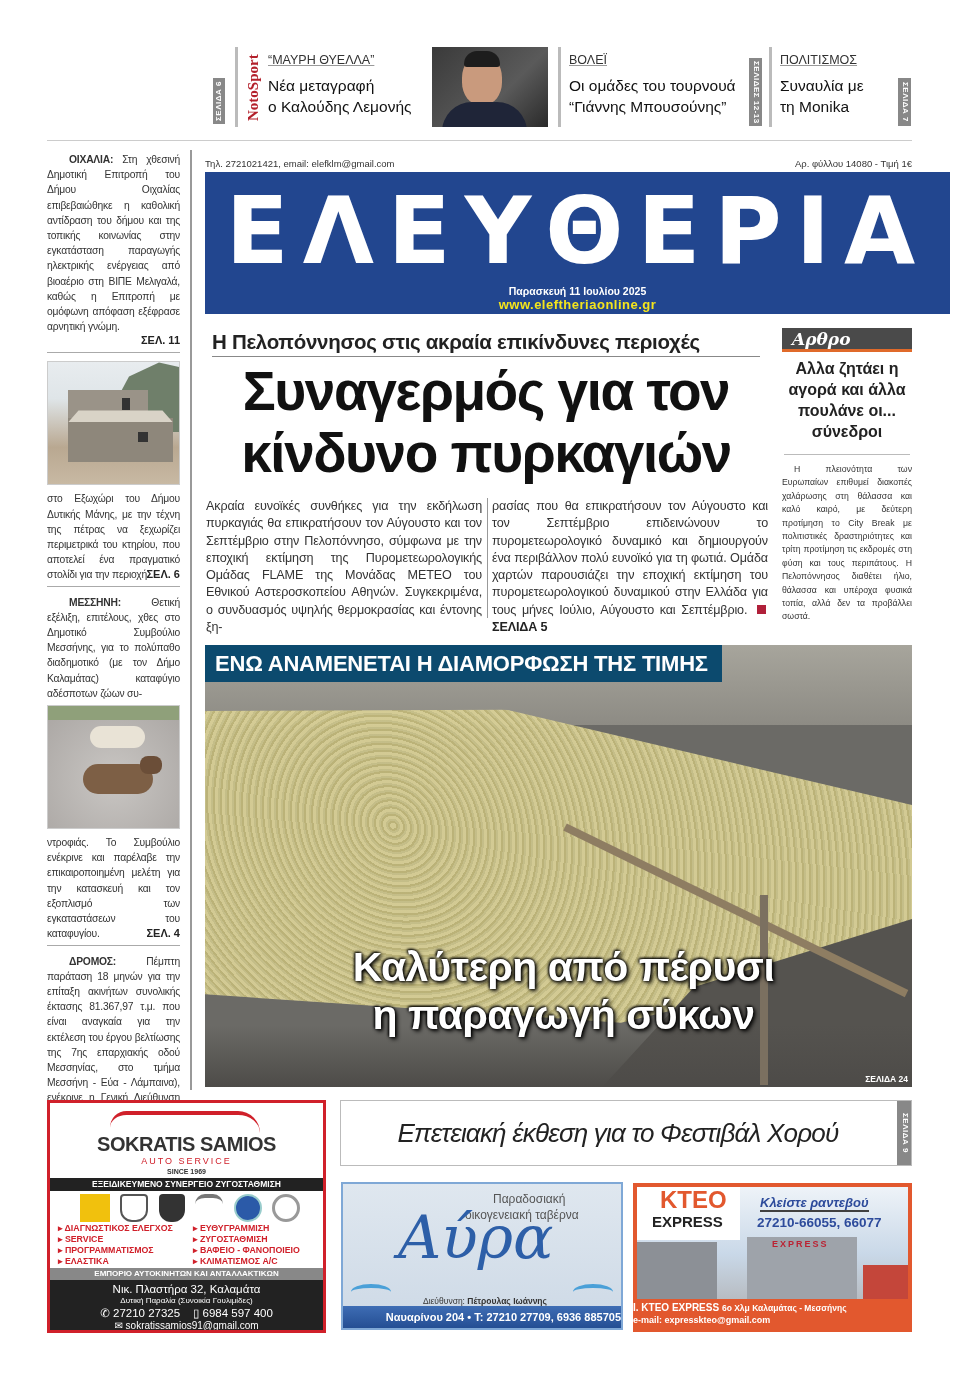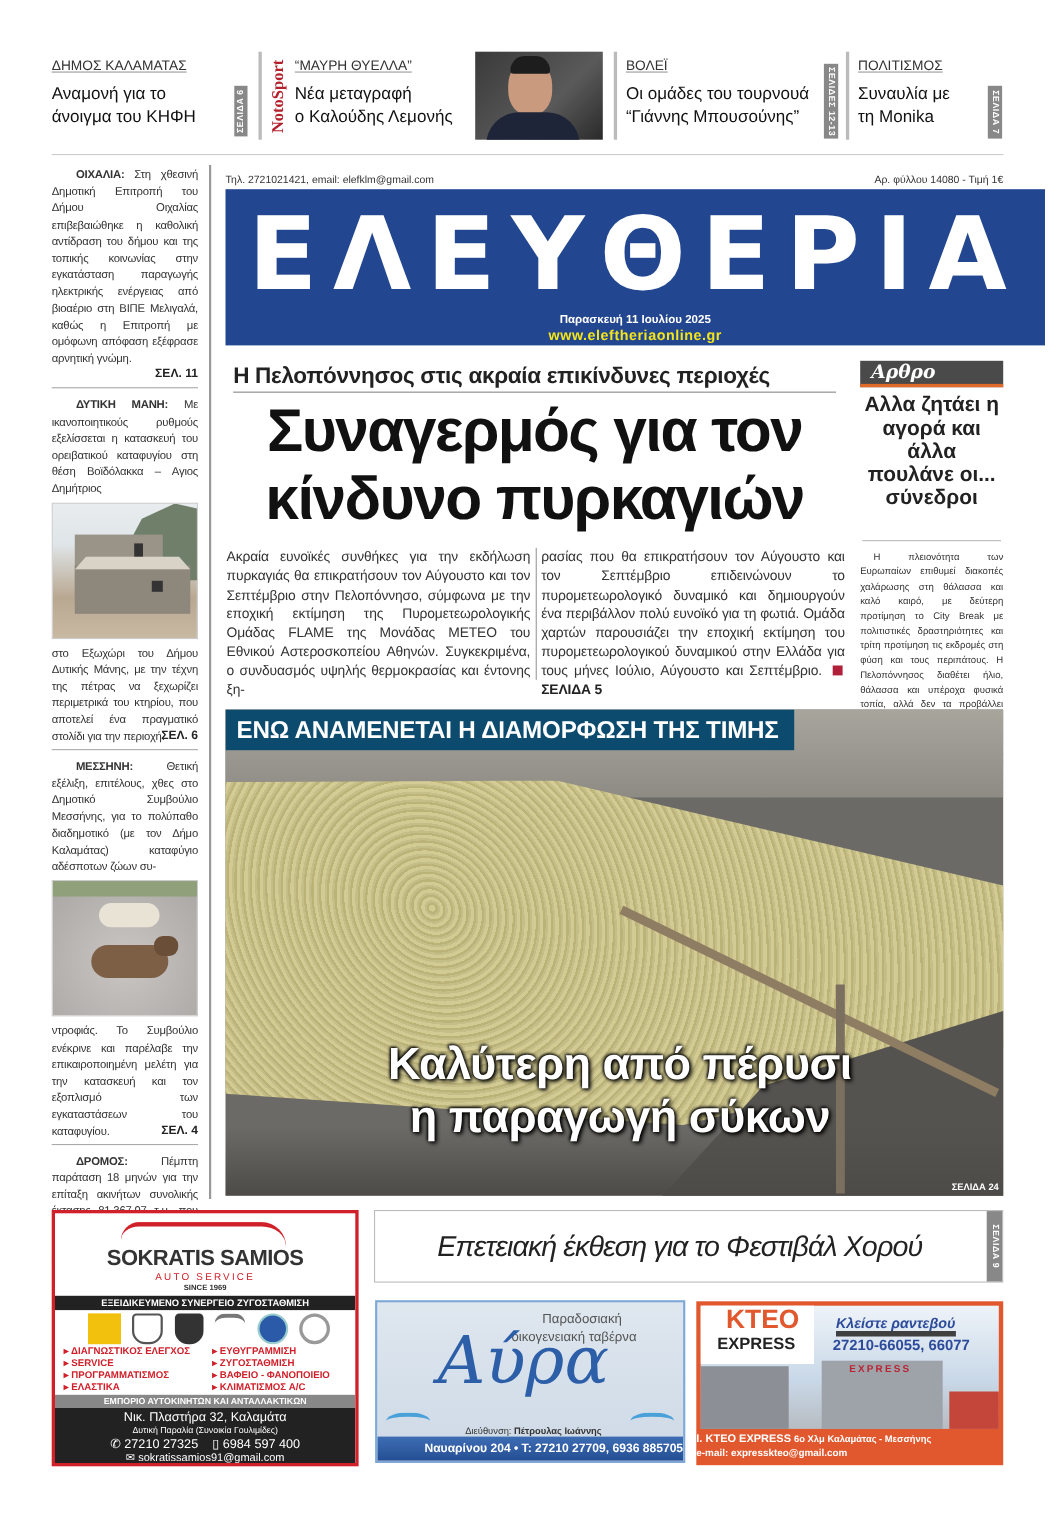--- a/index.html
+++ b/index.html
@@ -13,24 +13,20 @@
 .side b.k{font-weight:bold;color:#333}
 .side .sel{font-weight:bold;text-align:right;font-size:11px;color:#222}
 .side hr{border:none;border-top:1px solid #aaa;margin:6px 0 8px}
 .ind{text-indent:22px}
 .col{font-size:12.6px;line-height:17.3px;text-align:justify;color:#333;letter-spacing:-.15px}
 </style>
 </head>
 <body>
 
 <div class="abs" style="left:0;top:0;width:960px;height:142px">
-  <div class="abs" style="left:47px;top:53px;width:160px">
-    <div class="teaser-kicker">ΔΗΜΟΣ ΚΑΛΑΜΑΤΑΣ</div>
-    <div class="teaser-title"><span>Αναμονή για το</span><br><span>άνοιγμα του ΚΗΦΗ</span></div>
-  </div>
   <div class="vtab" style="left:213px;top:78px;height:46px;width:12px;transform:rotate(180deg)">ΣΕΛΙΔΑ 6</div>
   <div class="vdiv" style="left:235px;top:47px;height:80px"></div>
   <div class="abs" style="left:245px;top:48px;height:80px;width:16px;writing-mode:vertical-rl;transform:rotate(180deg);font-family:'Liberation Serif',serif;font-weight:bold;font-size:15px;color:#b3202b;line-height:16px;text-align:center">NotoSport</div>
   <div class="abs" style="left:268px;top:53px;width:165px">
     <div class="teaser-kicker">“ΜΑΥΡΗ ΘΥΕΛΛΑ”</div>
     <div class="teaser-title"><span>Νέα μεταγραφή</span><br><span>ο Καλούδης Λεμονής</span></div>
   </div>
   <div class="abs" style="left:432px;top:47px;width:116px;height:80px;background:linear-gradient(135deg,#3a3a3a,#5a5a5a 60%,#2a2a2a);overflow:hidden">
     <div style="position:absolute;left:30px;top:8px;width:40px;height:50px;border-radius:45%;background:#c99a7d"></div>
     <div style="position:absolute;left:32px;top:4px;width:36px;height:16px;border-radius:18px 18px 4px 4px;background:#1d1d1d"></div>
@@ -48,21 +44,20 @@
     <div class="teaser-title"><span>Συναυλία με</span><br><span>τη Monika</span></div>
   </div>
   <div class="vtab" style="left:898px;top:78px;height:48px;width:13px">ΣΕΛΙΔΑ 7</div>
   <div class="abs" style="left:47px;top:140px;width:865px;border-top:1px solid #ccc"></div>
 </div>
 
 <div class="abs side" style="left:47px;top:152px;width:133px">
   <p class="ind"><b class="k">ΟΙΧΑΛΙΑ:</b> <span>Στη χθεσινή Δημοτική Επιτροπή του Δήμου Οιχαλίας επιβεβαιώθηκε η καθολική αντίδραση του δήμου και της τοπικής κοινωνίας στην εγκατάσταση παραγωγής ηλεκτρικής ενέργειας από βιοαέριο στη ΒΙΠΕ Μελιγαλά, καθώς η Επιτροπή με ομόφωνη απόφαση εξέφρασε αρνητική γνώμη.</span></p>
   <div class="sel">ΣΕΛ. 11</div>
   <hr>
-  <p class="ind"><b class="k">ΔΥΤΙΚΗ ΜΑΝΗ:</b> <span>Με ικανοποιητικούς ρυθμούς εξελίσσεται η κατασκευή του ορειβατικού καταφυγίου στη θέση Βοϊδόλακκα – Αγιος Δημήτριος</span></p>
   <div style="width:133px;height:124px;margin:4px 0 6px;border:1px solid #ccc;position:relative;overflow:hidden;background:linear-gradient(#e8ecef 0,#dfe5e8 30%,#b9a891 70%,#c8b9a3 100%)">
     <div style="position:absolute;right:-10px;top:0;width:100px;height:70px;background:#6f7f6a;clip-path:polygon(10% 100%,40% 20%,70% 0,100% 10%,100% 100%)"></div>
     <div style="position:absolute;left:20px;top:28px;width:80px;height:64px;background:#9a9388"></div>
     <div style="position:absolute;left:20px;top:56px;width:105px;height:44px;background:#8e877b"></div>
     <div style="position:absolute;left:20px;top:48px;width:105px;height:12px;background:#d9d3c7;clip-path:polygon(10% 0,90% 0,100% 100%,0 100%)"></div>
     <div style="position:absolute;left:90px;top:70px;width:10px;height:10px;background:#333"></div>
     <div style="position:absolute;left:74px;top:36px;width:8px;height:12px;background:#333"></div>
   </div>
   <p>στο Εξωχώρι του Δήμου Δυτικής Μάνης, με την τέχνη της πέτρας να ξεχωρίζει περιμετρικά του κτηρίου, που αποτελεί ένα πραγματικό στολίδι για την περιοχή.</p>
   <div class="sel" style="margin-top:-15px">ΣΕΛ. 6</div>
@@ -98,21 +93,21 @@
 <div class="abs" style="left:487px;top:498px;height:120px;border-left:1px solid #999"></div>
 <div class="abs col" style="left:492px;top:498px;width:276px">
   <span>ρασίας που θα επικρατήσουν τον Αύγουστο και τον Σεπτέμβριο επιδεινώνουν το πυρομετεωρολογικό δυναμικό και δημιουργούν ένα περιβάλλον πολύ ευνοϊκό για τη φωτιά. Ομάδα χαρτών παρουσιάζει την εποχική εκτίμηση του πυρομετεωρολογικού δυναμικού στην Ελλάδα για τους μήνες Ιούλιο, Αύγουστο και Σεπτέμβριο.</span>
   <span style="display:inline-block;width:9px;height:9px;background:#b0203a;margin:0 2px 0 4px"></span><b style="color:#222">ΣΕΛΙΔΑ 5</b>
 </div>
 
 <div class="abs" style="left:782px;top:328px;width:130px;height:272px">
   <div style="background:#4a4a4a;height:24px;border-bottom:3px solid #e06a2a;padding-left:10px">
     <span style="color:#fff;font-family:'DejaVu Serif',serif;font-style:italic;font-weight:bold;font-size:17px;line-height:22px">Αρθρο</span>
   </div>
-  <div style="font-weight:bold;font-size:19px;line-height:21px;text-align:center;color:#222;margin:6px 2px 0;padding-bottom:28px;border-bottom:1px solid #bbb">Αλλα ζητάει η αγορά και άλλα πουλάνε οι... σύνεδροι</div>
+  <div style="font-weight:bold;font-size:16px;line-height:21px;text-align:center;color:#222;margin:6px 2px 0;padding-bottom:12px;border-bottom:1px solid #bbb">Αλλα ζητάει η αγορά και άλλα πουλάνε οι... σύνεδροι</div>
   <p style="font-size:8.7px;line-height:13.4px;text-align:justify;color:#333;text-indent:12px;margin-top:8px">Η πλειονότητα των Ευρωπαίων επιθυμεί διακοπές χαλάρωσης στη θάλασσα και καλό καιρό, με δεύτερη προτίμηση το City Break με πολιτιστικές δραστηριότητες και τρίτη προτίμηση τις εκδρομές στη φύση και τους περιπάτους. Η Πελοπόννησος διαθέτει ήλιο, θάλασσα και υπέροχα φυσικά τοπία, αλλά δεν τα προβάλλει σωστά.</p>
   <div style="text-align:right;font-size:9px;font-weight:bold;font-style:italic;margin-top:24px;border-top:1px solid #999;padding-top:3px">ΣΕΛΙΔΑ 2</div>
 </div>
 
 <div class="abs" style="left:205px;top:645px;width:707px;height:442px;overflow:hidden;background:#6b6a66">
   <div style="position:absolute;left:0;top:0;width:707px;height:80px;background:linear-gradient(#a7a59c,#8d8b84)"></div>
   <div style="position:absolute;left:-40px;top:70px;width:760px;height:330px;background:repeating-radial-gradient(circle at 30% 40%,#d8cf96 0 3px,#bfb679 3px 5px,#c9c28a 5px 7px);transform:skewY(8deg);opacity:.95;clip-path:polygon(0 15%,45% 0,100% 12%,100% 55%,60% 90%,0 100%)"></div>
   <div style="position:absolute;left:390px;top:270px;width:330px;height:180px;background:#55534f;clip-path:polygon(30% 40%,100% 0,100% 100%,0 100%)"></div>
   <div style="position:absolute;left:0;top:380px;width:707px;height:62px;background:linear-gradient(transparent,#4d4b48)"></div>
   <div style="position:absolute;left:360px;top:178px;width:380px;height:8px;background:#8e7d62;transform:rotate(26deg);transform-origin:left"></div>
@@ -178,19 +173,19 @@
   <div style="position:absolute;left:4px;top:4px;width:271px;height:112px;background:linear-gradient(#eef3f8,#c9d8e8 60%,#b7bcc2)">
     <div style="position:absolute;left:0;top:55px;width:80px;height:57px;background:#8c9096"></div>
     <div style="position:absolute;left:110px;top:50px;width:110px;height:62px;background:#9ea3aa"></div>
     <div style="position:absolute;left:226px;top:78px;width:45px;height:34px;background:#c4463a"></div>
     <div style="position:absolute;left:135px;top:52px;font-size:9px;color:#b23;font-weight:bold;letter-spacing:2px">EXPRESS</div>
   </div>
   <div style="position:absolute;left:4px;top:4px;width:103px;height:53px;background:#fff;padding-left:23px">
     <div style="font-size:24px;font-weight:bold;color:#e2582e;line-height:26px">ΚΤΕΟ</div>
     <div style="font-size:15px;font-weight:bold;color:#222;line-height:17px;margin-left:-8px">EXPRESS</div>
   </div>
-  <div style="position:absolute;left:127px;top:12px;font-size:13px;font-style:italic;font-weight:bold;color:#2d4b9b;border-bottom:5px solid #404040">Κλείστε ραντεβού</div>
+  <div style="position:absolute;left:127px;top:12px;font-size:13px;font-style:italic;font-weight:bold;color:#2d4b9b;border-bottom:2px solid #404040">Κλείστε ραντεβού</div>
   <div style="position:absolute;left:124px;top:32px;font-size:13.5px;font-weight:bold;color:#2d4b9b">27210-66055, 66077</div>
   <div style="position:absolute;left:0;right:0;top:119px;color:#fff;font-size:10px;font-weight:bold;line-height:12px">
     <div><span>Ι. ΚΤΕΟ EXPRESS</span> <span style="font-size:8.5px">6ο Χλμ Καλαμάτας - Μεσσήνης</span></div>
     <div style="font-size:9px">e-mail: expresskteo@gmail.com</div>
   </div>
 </div>
 
 </body></html>

